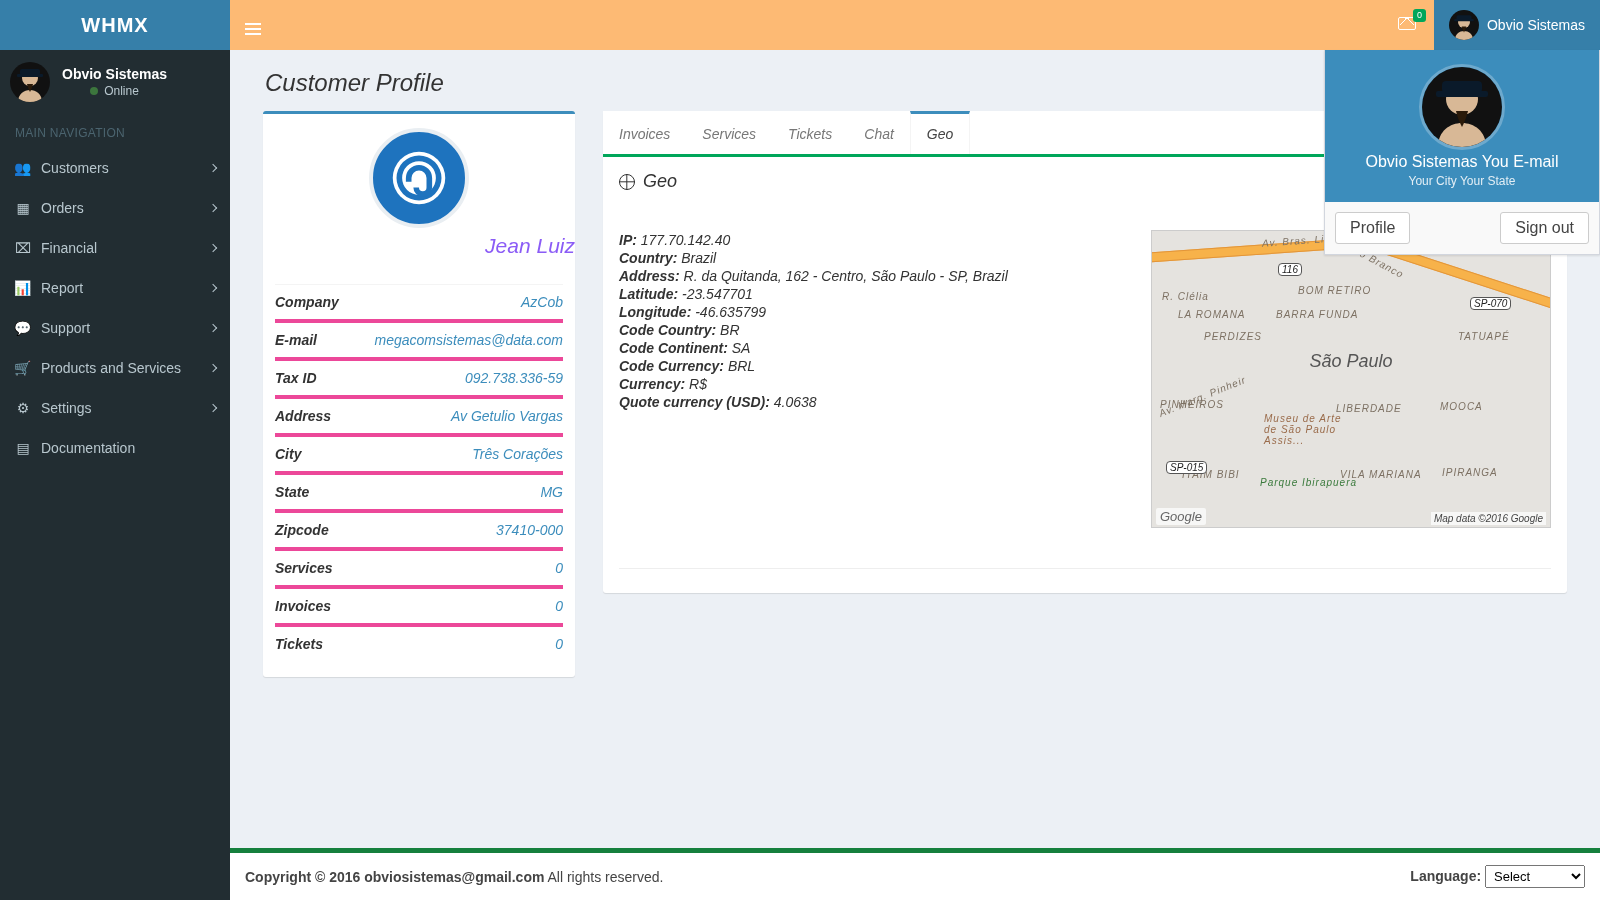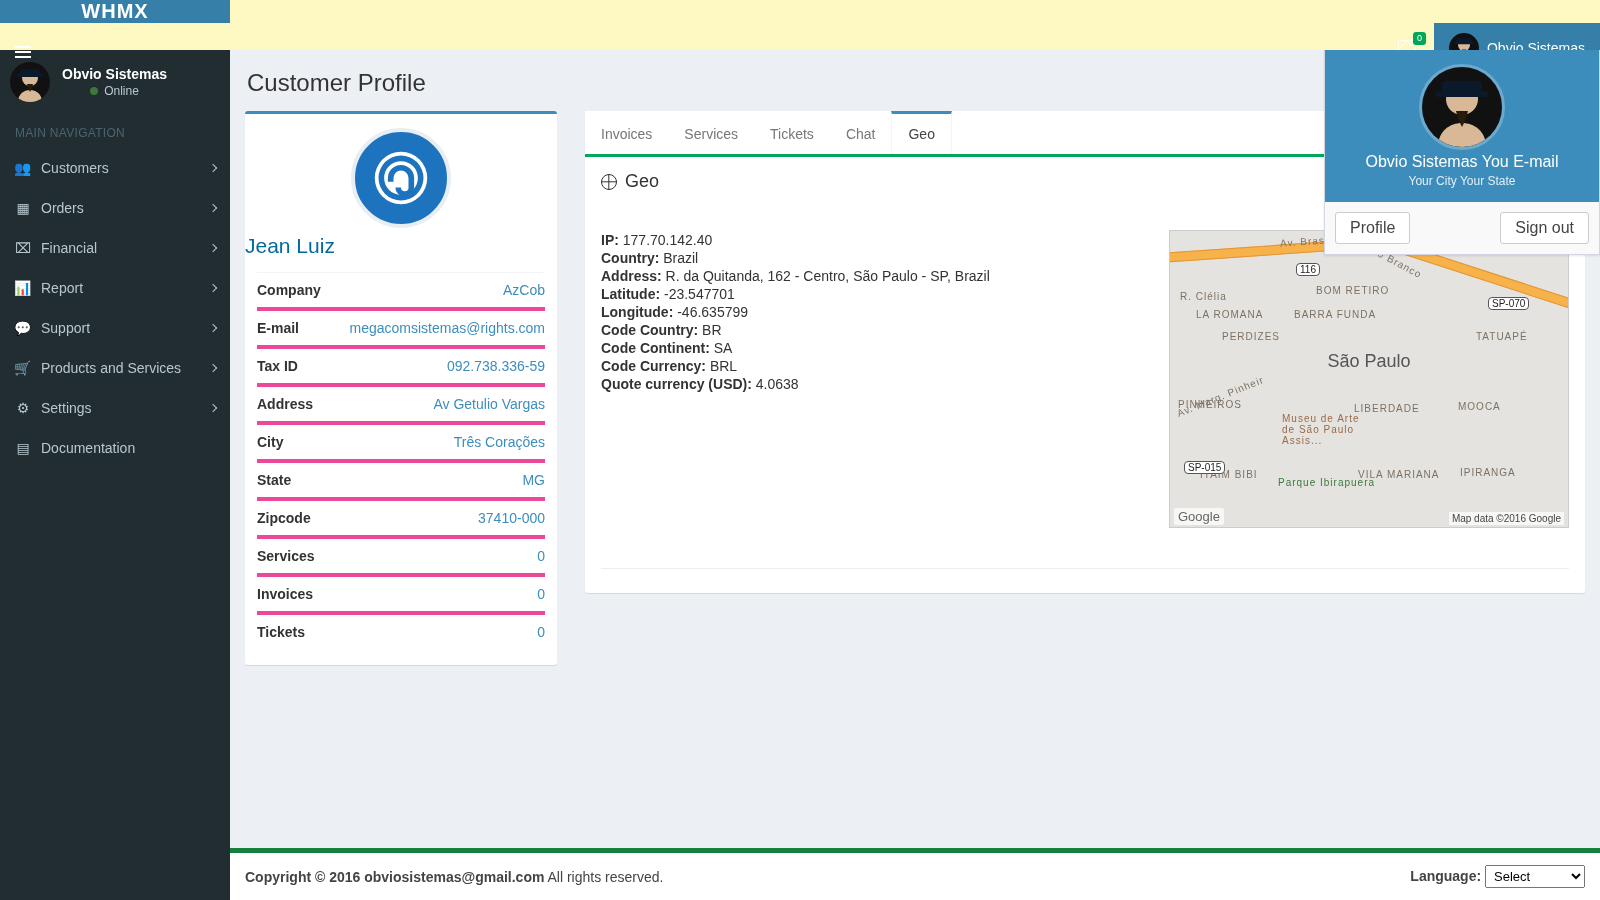--- a/index.html
+++ b/index.html
@@ -8,26 +8,25 @@
     font-family: "Helvetica Neue", Helvetica, Arial, sans-serif;
     font-size: 14px;
     color: #333;
     background: #ecf0f5;
     overflow: hidden;
   }
 
   
   .main-header {
     height: 50px;
-    background: #fef9c3;
+    background: #fdba74;
     color: #fff;
     display: flex;
     position: relative;
     z-index: 30;
-    flex-direction: column;
   }
   .logo {
     width: 230px;
     height: 50px;
     background: #367fa9;
     display: flex;
     align-items: center;
     justify-content: center;
     font-weight: 700;
     font-size: 20px;
@@ -152,22 +151,23 @@
     width: 6px; height: 6px;
     border-right: 1.5px solid #b8c7ce;
     border-bottom: 1.5px solid #b8c7ce;
     transform: translateY(-50%) rotate(-45deg);
   }
   .mi { width: 16px; display: inline-flex; justify-content: center; color:#b8c7ce; }
 
   
   .content-wrapper {
     margin-left: 230px;
-    padding: 15px 15px 60px;
+    padding: 15px 33px 60px;
     min-height: calc(100% - 50px);
+    font-style: italic;
   }
   h1.page-title {
     font-size: 24px;
     font-weight: 500;
     color: #333;
     margin: 4px 0 14px 2px;
   }
   .row { display: flex; gap: 28px; align-items: flex-start; }
 
   .box {
@@ -181,21 +181,21 @@
 
   .profile-img-wrap { text-align: center; padding-top: 14px; }
   .profile-img {
     width: 100px; height: 100px; border-radius: 50%;
     background: #1e73be;
     display: inline-flex; align-items: center; justify-content: center;
     border: 4px solid #e9eef2;
   }
   .profile-img svg { width: 60px; height: 60px; }
   .profile-name {
-    font-size: 21px; text-align: left; margin: 6px 0 14px; color: #0369a1;
+    font-size: 21px; text-align: right; margin: 6px 0 26px; color: #8b5cf6;
   }
   ul.details {
     list-style: none;
     margin: 0 12px 16px;
   }
   ul.details li {
     display: flex;
     justify-content: space-between;
     align-items: center;
     padding: 9px 0;
@@ -446,21 +446,21 @@
         </span>
       </div>
       <div class="profile-name">Jean Luiz</div>
       <ul class="details" id="details-list">
           <li>
             <b>Company</b>
             <span class="val">AzCob</span>
           </li>
           <li>
             <b>E-mail</b>
-            <span class="val">megacomsistemas@rights.com</span>
+            <span class="val">megacomsistemas@data.com</span>
           </li>
           <li>
             <b>Tax ID</b>
             <span class="val">092.738.336-59</span>
           </li>
           <li>
             <b>Address</b>
             <span class="val">Av Getulio Vargas</span>
           </li>
           <li>
@@ -506,20 +506,21 @@
         <div class="geo-body">
           <div class="geo-col" id="geo-fields">
               <p><b>IP:</b> 177.70.142.40</p>
               <p><b>Country:</b> Brazil</p>
               <p><b>Address:</b> R. da Quitanda, 162 - Centro, São Paulo - SP, Brazil</p>
               <p><b>Latitude:</b> -23.547701</p>
               <p><b>Longitude:</b> -46.635799</p>
               <p><b>Code Country:</b> BR</p>
               <p><b>Code Continent:</b> SA</p>
               <p><b>Code Currency:</b> BRL</p>
+              <p><b>Currency:</b> R$</p>
               <p><b>Quote currency (USD):</b> 4.0638</p>
             </div>
           <div class="map">
             <div class="road1"></div>
               <div class="road2"></div>
             <span class="city-label">São Paulo</span>
             <span class="n" style="top:60px;left:10px">R. Clélia</span>
             <span class="n" style="top:78px;left:26px">LA ROMANA</span>
             <span class="n" style="top:100px;left:52px">PERDIZES</span>
             <span class="n" style="top:168px;left:8px">PINHEIROS</span>

